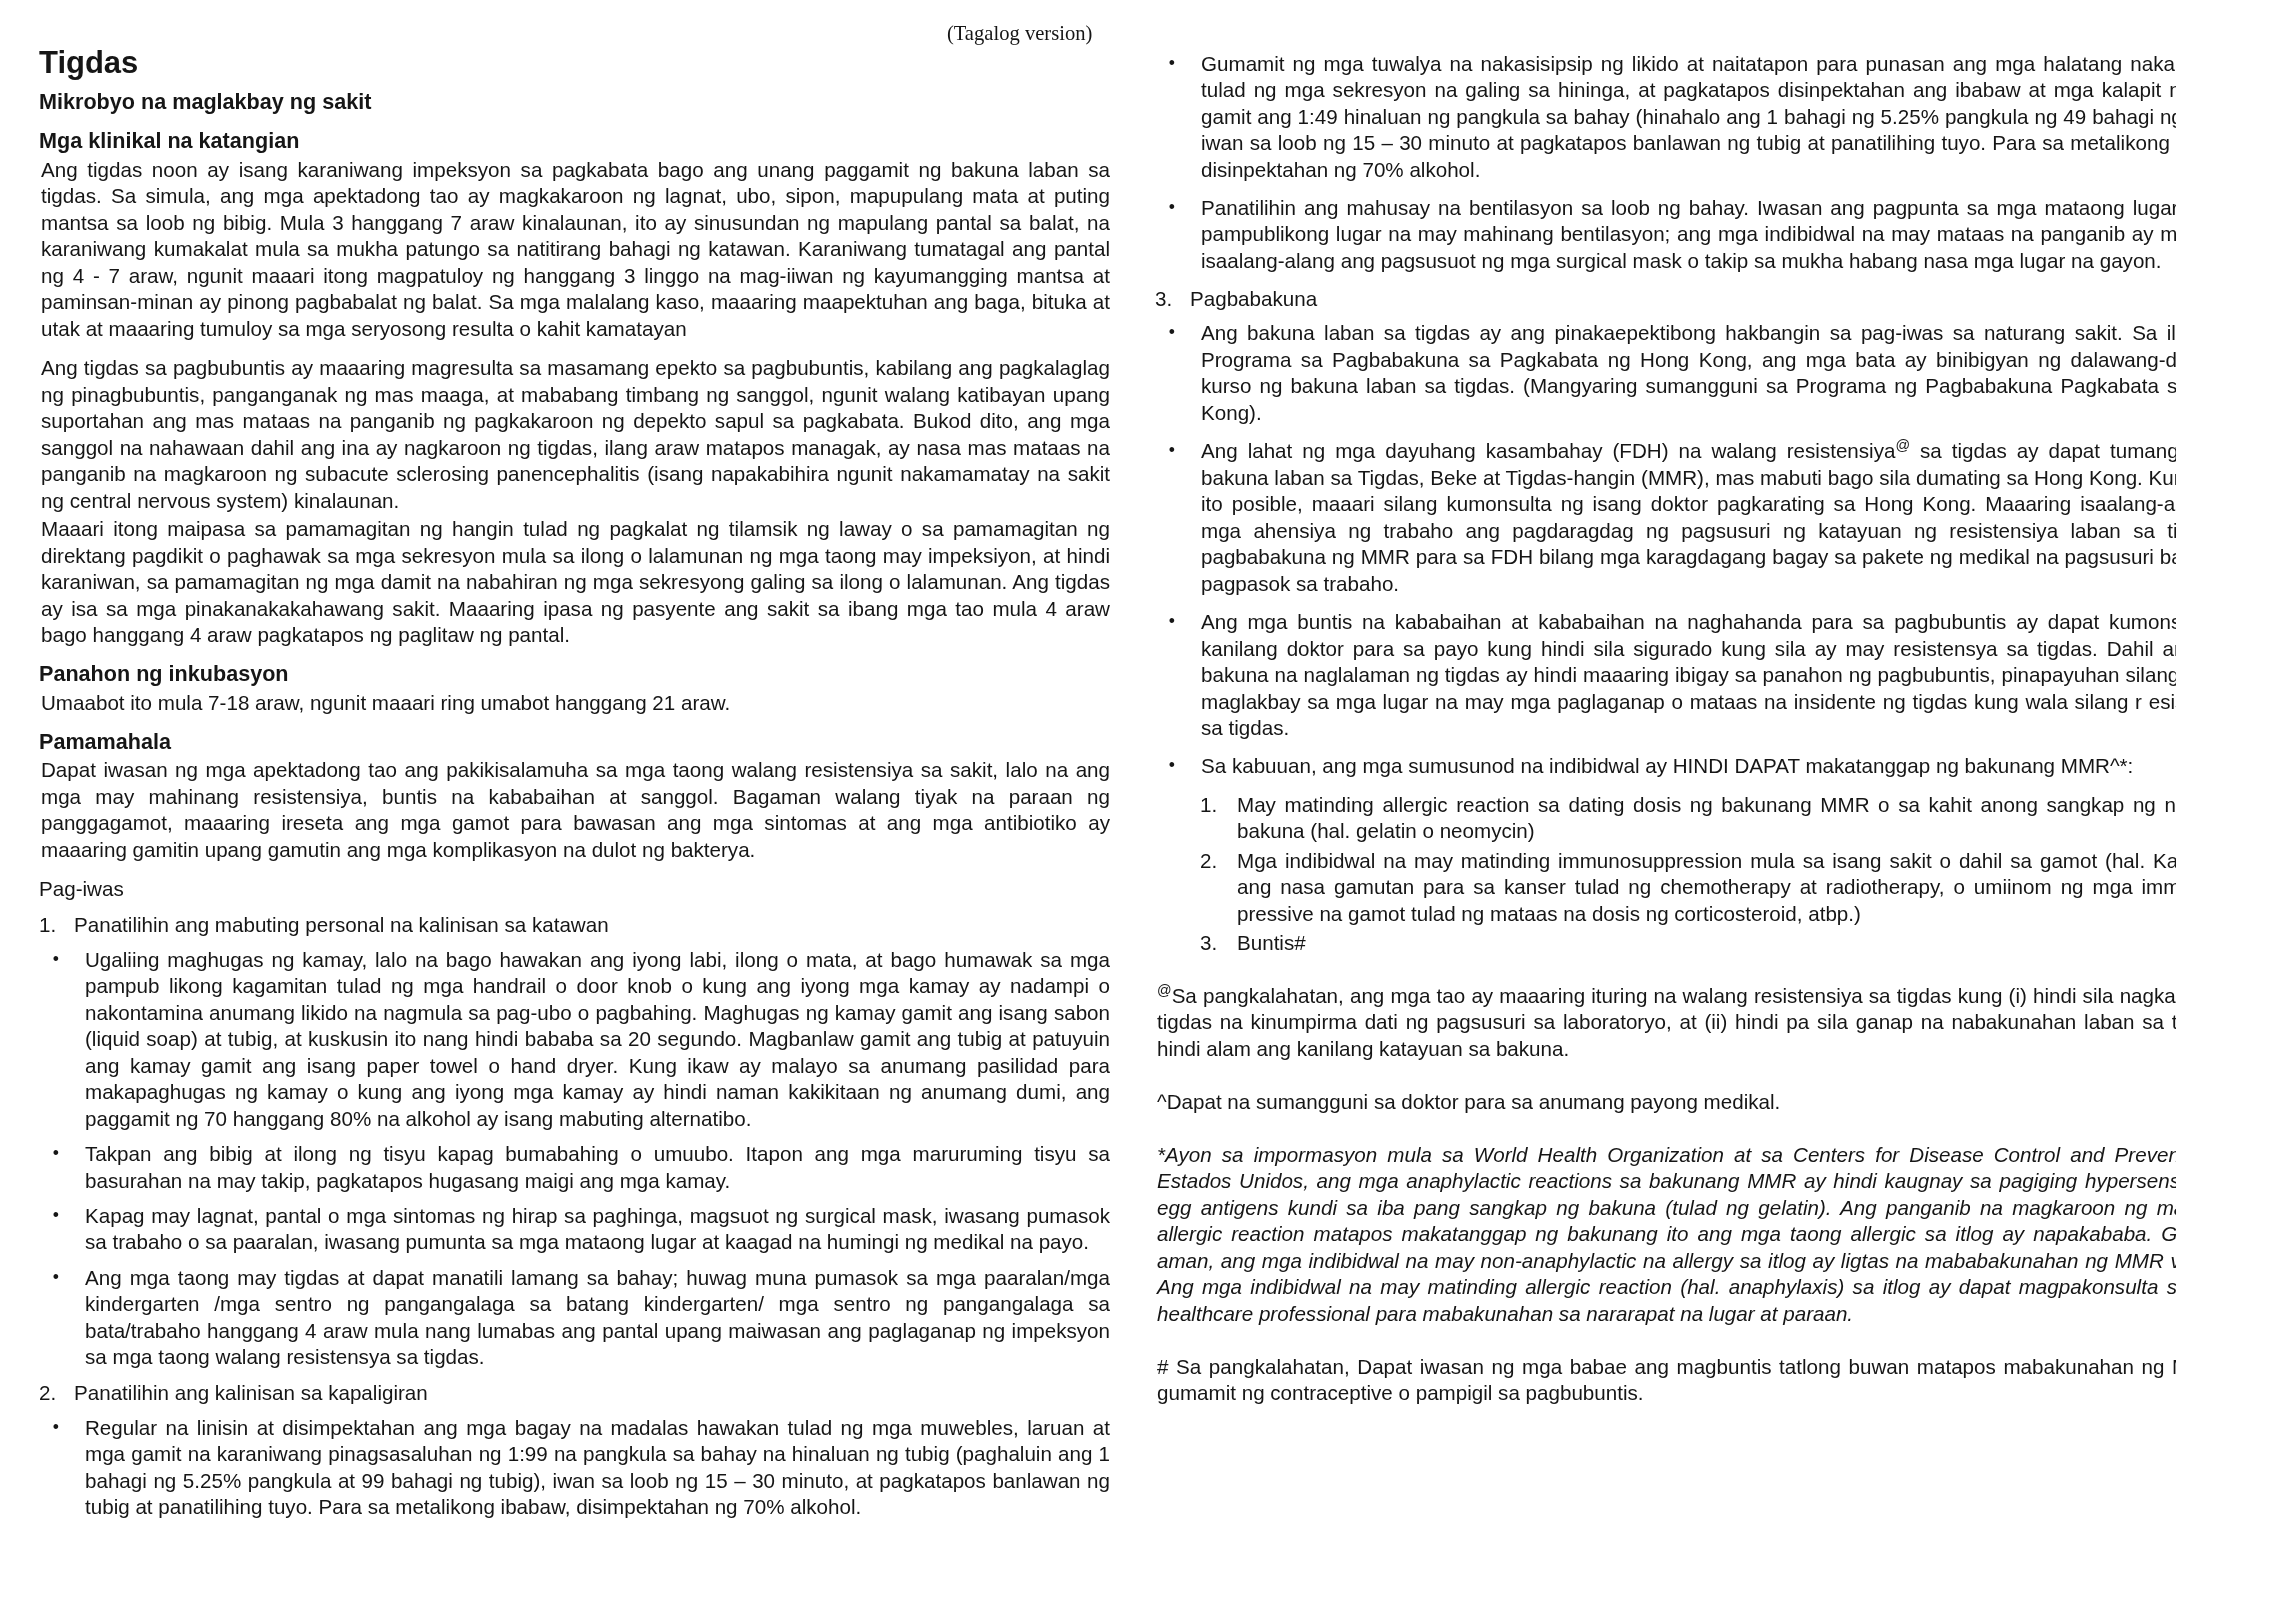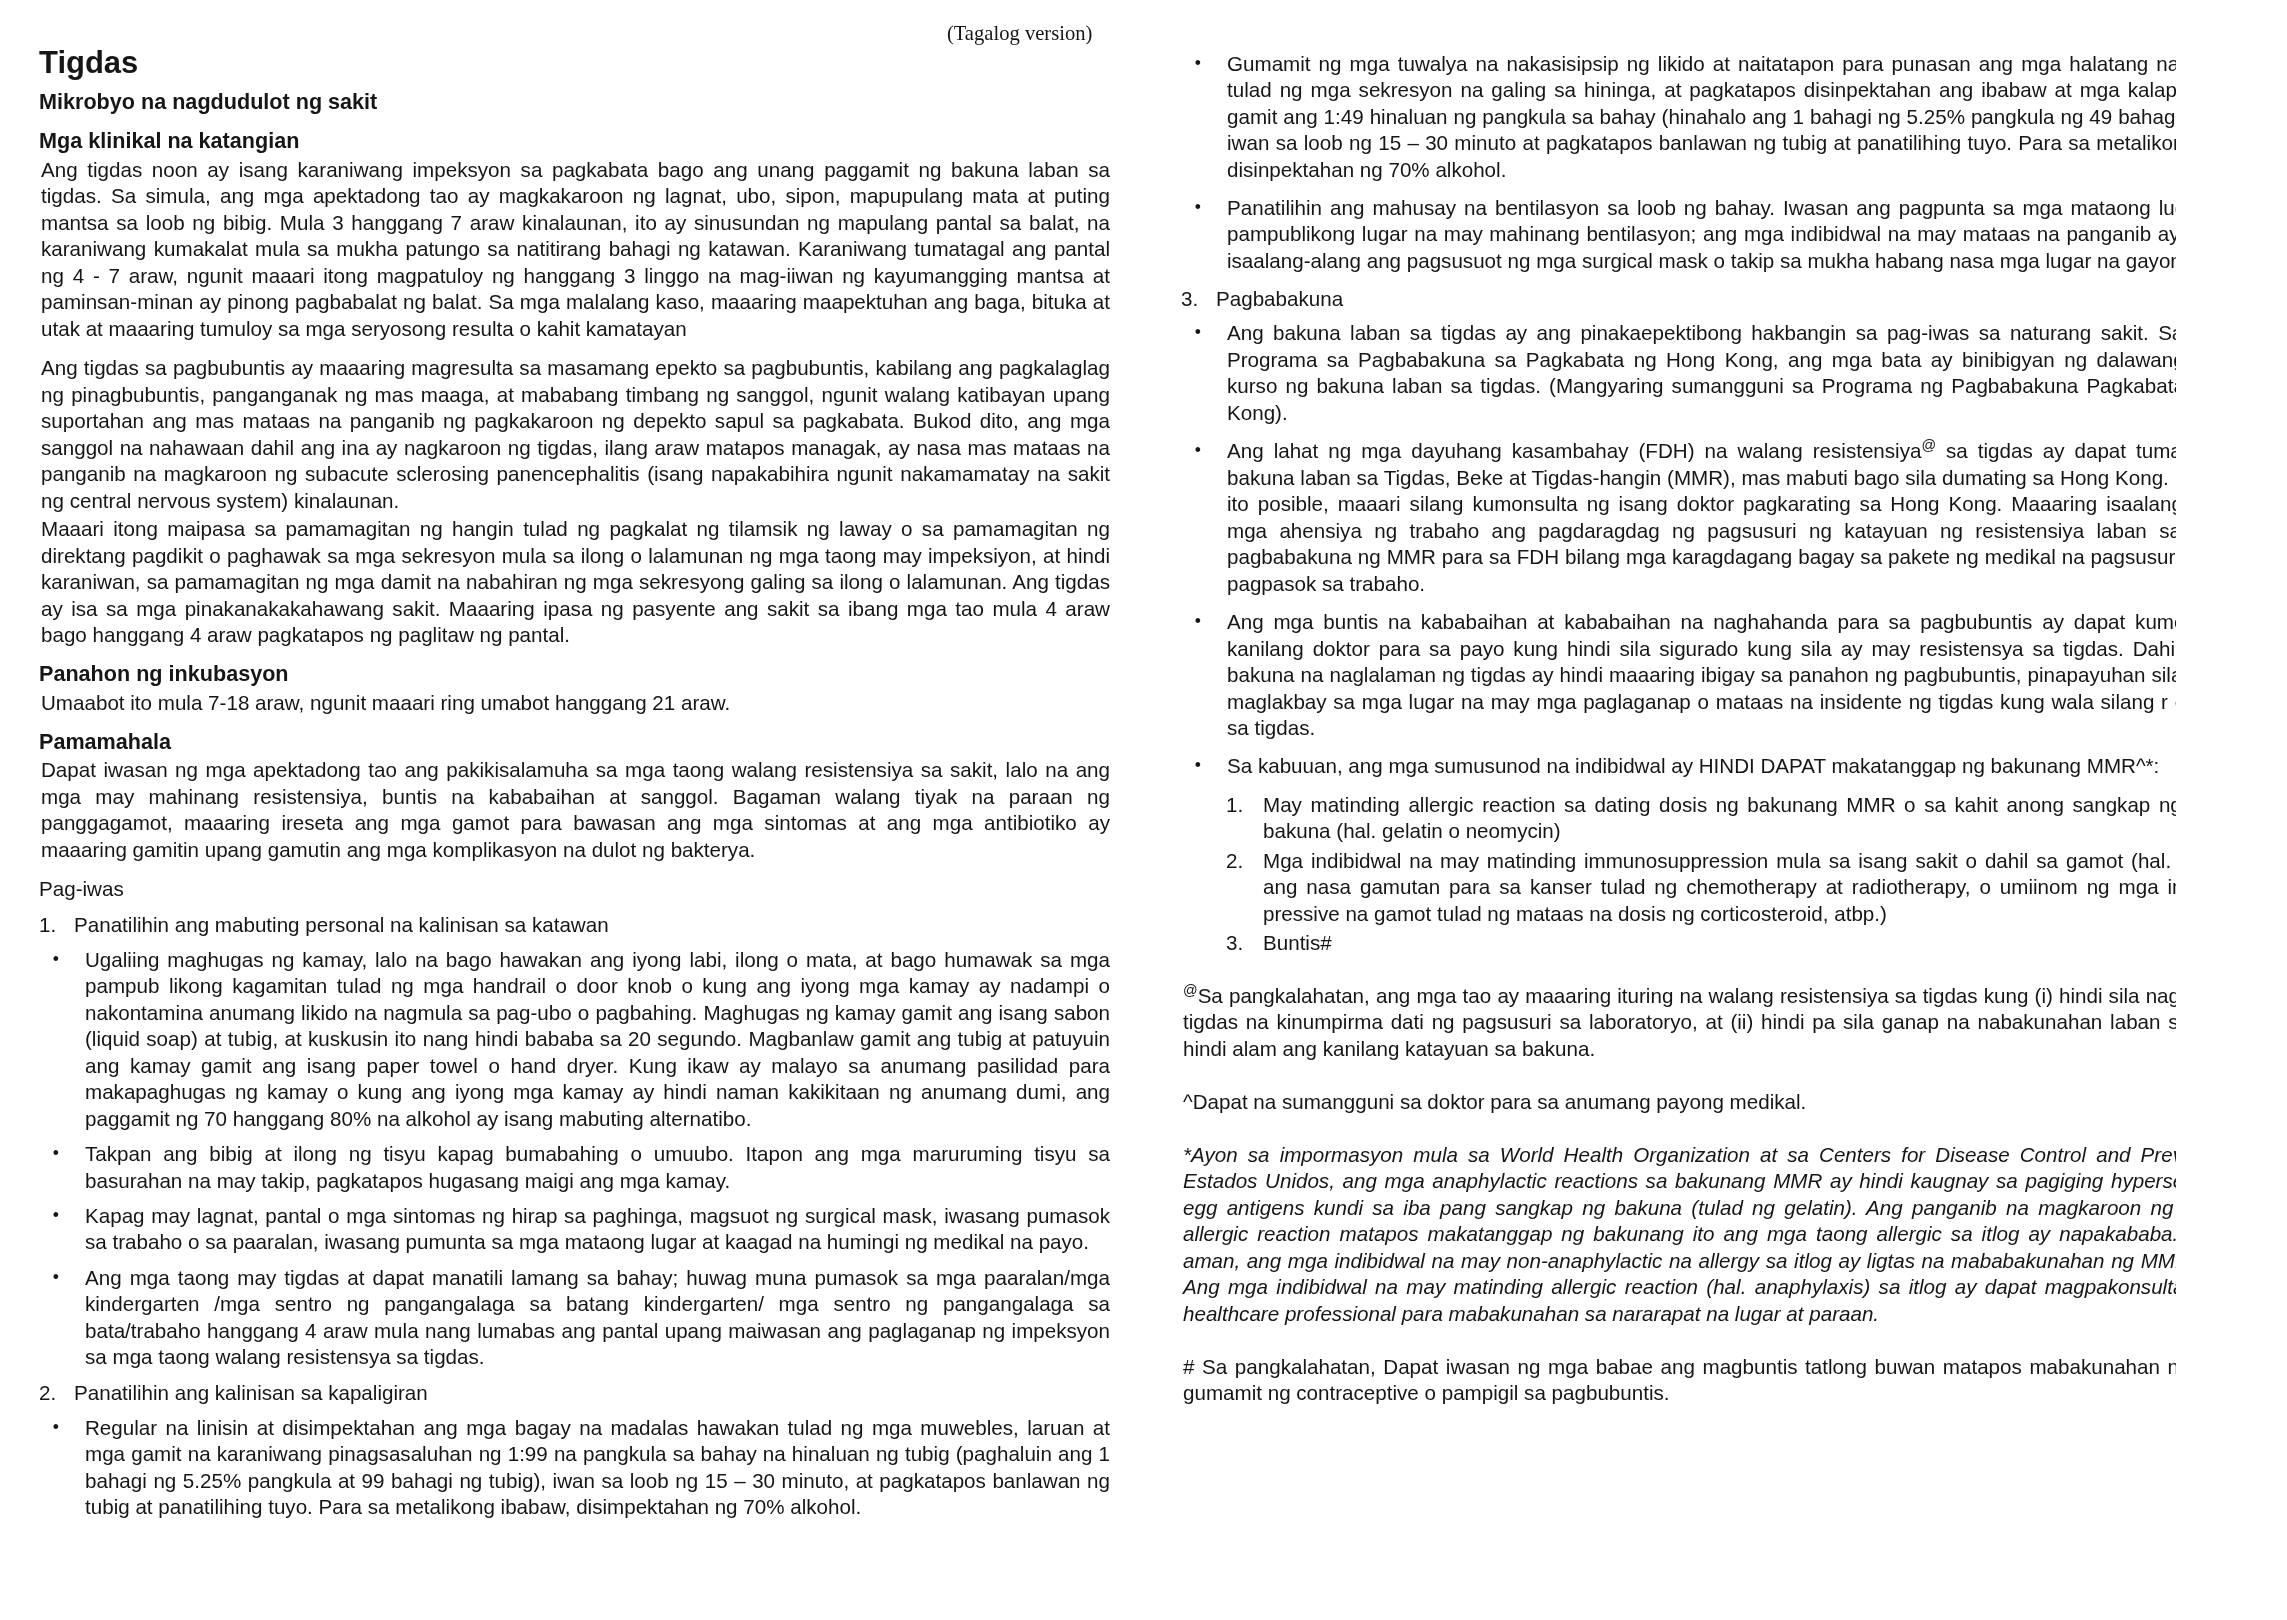--- a/index.html
+++ b/index.html
@@ -9,21 +9,21 @@
     color: #161616;
     font-family: "Liberation Sans", "DejaVu Sans", sans-serif;
     font-size: 20.6px;
     line-height: 26.5px;
   }
   .page {
     box-sizing: border-box;
     width: 2176px; height: 1620px;
     padding: 19.6px 13.7px 0 39px;
     display: flex;
-    gap: 69px;
+    gap: 43px;
     overflow: hidden;
   }
   .col-left  { width: 1073px; flex: 0 0 auto; }
   .col-right { width: 1093px; flex: 0 0 auto; box-sizing: border-box; padding-top: 29px; }
 
   .version-note {
     font-family: "Liberation Serif", "DejaVu Serif", serif;
     text-align: right;
     padding-right: 19.6px;
     margin-bottom: 3.9px;
@@ -51,21 +51,21 @@
 </style>
 </head>
 <body>
 
 <div class="page">
 
   <div class="col-left">
     <div class="version-note">(Tagalog version)</div>
     <div class="doc-title">Tigdas</div>
 
-    <div class="h">Mikrobyo na nagdudulot ng sakit</div>
+    <div class="h">Mikrobyo na maglakbay ng sakit</div>
 
     <div class="h">Mga klinikal na katangian</div>
     <p>Ang tigdas noon ay isang karaniwang impeksyon sa pagkabata bago ang unang paggamit ng bakuna laban sa tigdas. Sa simula, ang mga apektadong tao ay magkakaroon ng lagnat, ubo, sipon, mapupulang mata at puting mantsa sa loob ng bibig. Mula 3 hanggang 7 araw kinalaunan, ito ay sinusundan ng mapulang pantal sa balat, na karaniwang kumakalat mula sa mukha patungo sa natitirang bahagi ng katawan. Karaniwang tumatagal ang pantal ng 4 - 7 araw, ngunit maaari itong magpatuloy ng hanggang 3 linggo na mag-iiwan ng kayumangging mantsa at paminsan-minan ay pinong pagbabalat ng balat. Sa mga malalang kaso, maaaring maapektuhan ang baga, bituka at utak at maaaring tumuloy sa mga seryosong resulta o kahit kamatayan</p>
     <p class="gap">Ang tigdas sa pagbubuntis ay maaaring magresulta sa masamang epekto sa pagbubuntis, kabilang ang pagkalaglag ng pinagbubuntis, panganganak ng mas maaga, at mababang timbang ng sanggol, ngunit walang katibayan upang suportahan ang mas mataas na panganib ng pagkakaroon ng depekto sapul sa pagkabata. Bukod dito, ang mga sanggol na nahawaan dahil ang ina ay nagkaroon ng tigdas, ilang araw matapos managak, ay nasa mas mataas na panganib na magkaroon ng subacute sclerosing panencephalitis (isang napakabihira ngunit nakamamatay na sakit ng central nervous system) kinalaunan.</p>
 
     <p>Maaari itong maipasa sa pamamagitan ng hangin tulad ng pagkalat ng tilamsik ng laway o sa pamamagitan ng direktang pagdikit o paghawak sa mga sekresyon mula sa ilong o lalamunan ng mga taong may impeksiyon, at hindi karaniwan, sa pamamagitan ng mga damit na nabahiran ng mga sekresyong galing sa ilong o lalamunan. Ang tigdas ay isa sa mga pinakanakakahawang sakit. Maaaring ipasa ng pasyente ang sakit sa ibang mga tao mula 4 araw bago hanggang 4 araw pagkatapos ng paglitaw ng pantal.</p>
 
     <div class="h">Panahon ng inkubasyon</div>
     <p>Umaabot ito mula 7-18 araw, ngunit maaari ring umabot hanggang 21 araw.</p>
 

